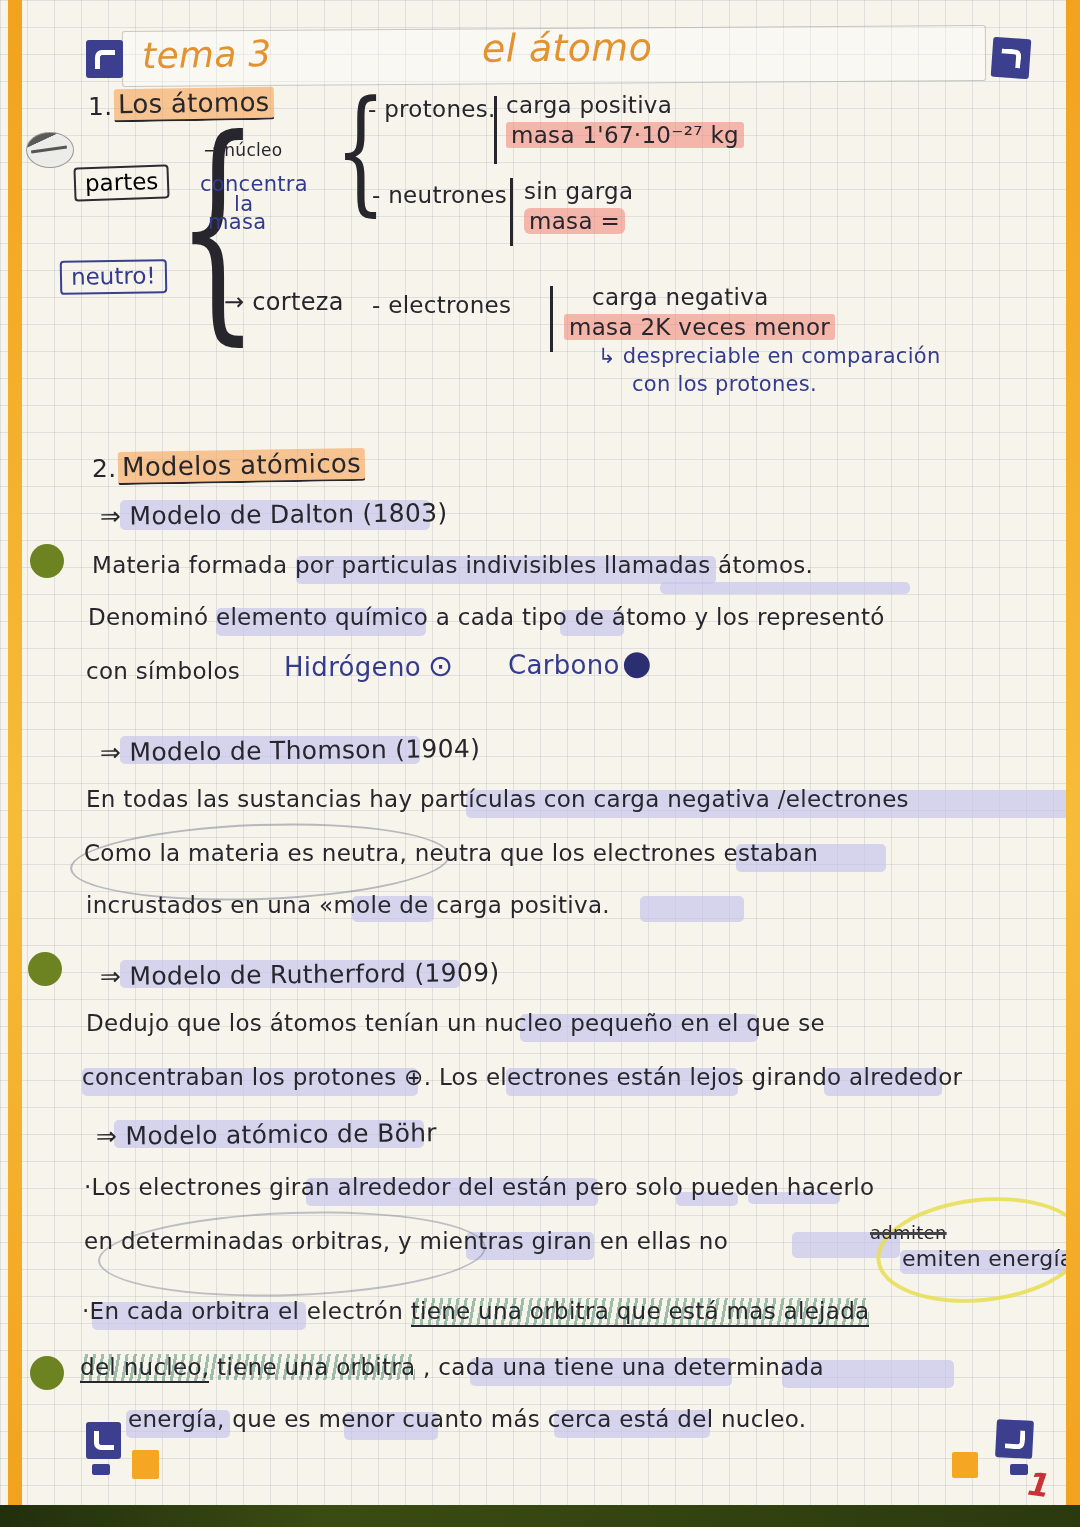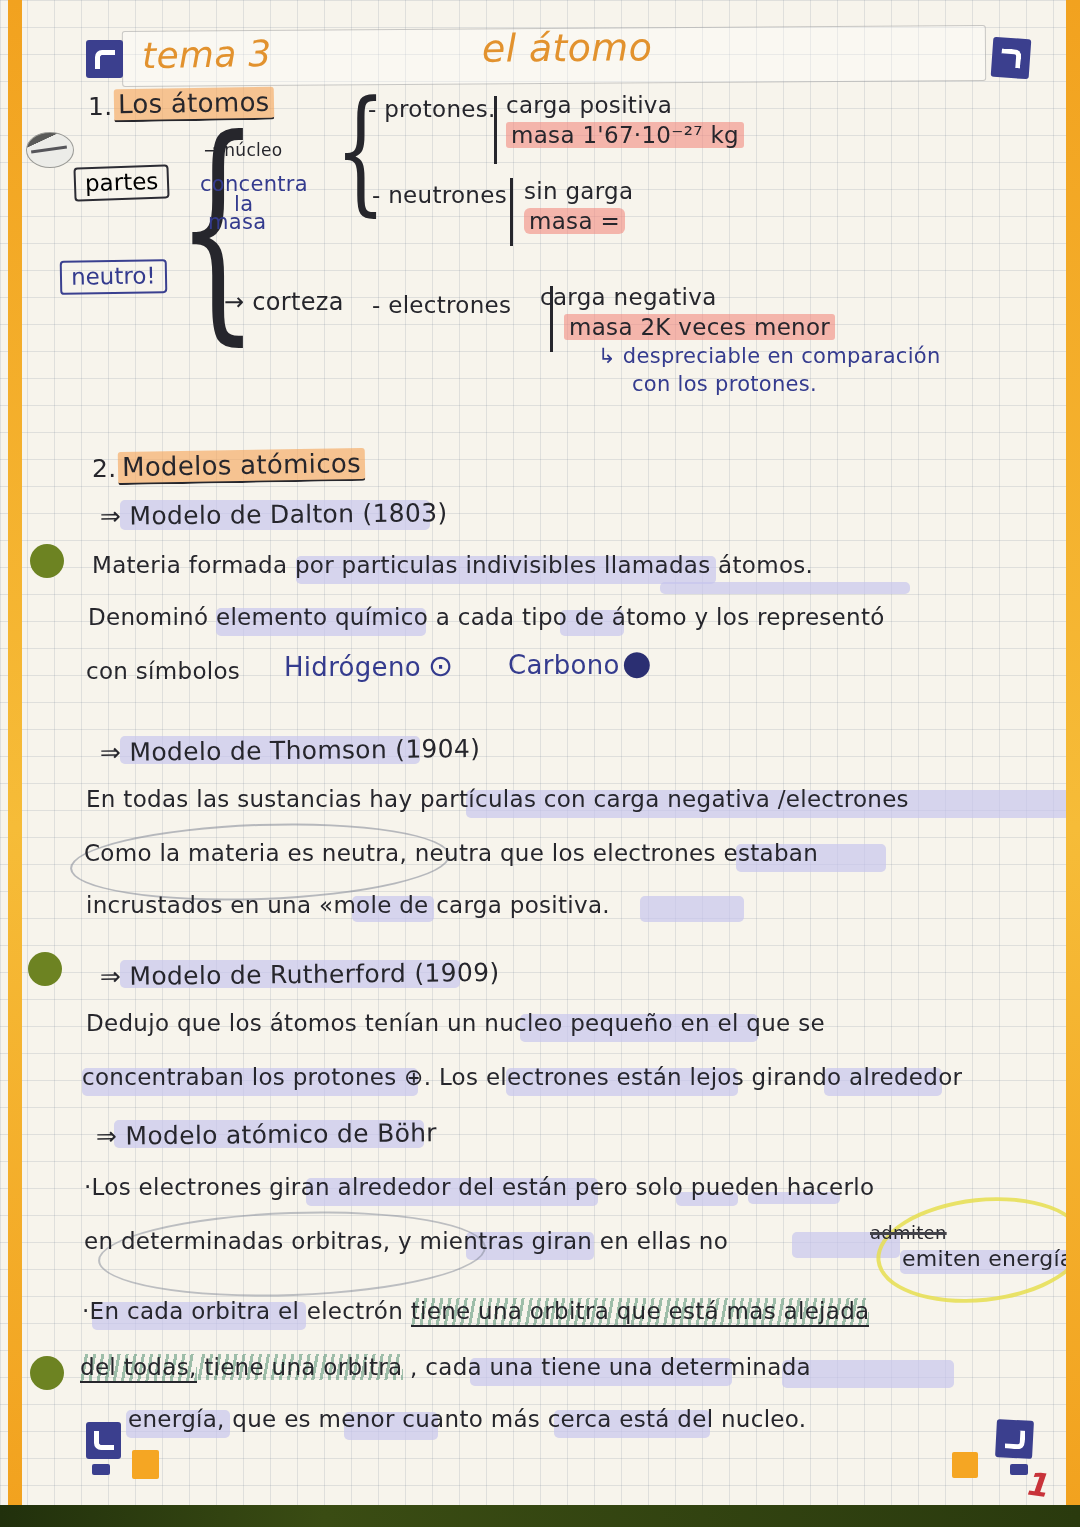--- a/index.html
+++ b/index.html
@@ -85,21 +85,21 @@
   <span class="t hl-pk" style="left:506px;top:122px;">masa 1'67·10⁻²⁷ kg</span>
 
   <span class="t" style="left:372px;top:182px;">- neutrones</span>
   <div class="vbar" style="left:510px;top:178px;height:68px;"></div>
   <span class="t" style="left:524px;top:178px;">sin garga</span>
   <span class="t hl-pk" style="left:524px;top:208px;border-radius:6px;">masa =</span>
 
   <span class="t" style="left:224px;top:288px;font-size:24px;">→ corteza</span>
   <span class="t" style="left:372px;top:292px;">- electrones</span>
   <div class="vbar" style="left:550px;top:286px;height:66px;"></div>
-  <span class="t" style="left:540px;top:284px;">carga negativa</span>
+  <span class="t" style="left:592px;top:284px;">carga negativa</span>
   <span class="t hl-pk" style="left:564px;top:314px;">masa 2K veces menor</span>
   <span class="t blue small" style="left:598px;top:344px;">↳ despreciable en comparación</span>
   <span class="t blue small" style="left:632px;top:372px;">con los protones.</span>
 
   <span class="t" style="left:92px;top:454px;font-size:25px;">2.</span>
   <span class="t hl-or ul" style="left:118px;top:450px;font-size:26px;transform:rotate(-1deg);">Modelos atómicos</span>
 
   <div class="patch" style="left:120px;top:500px;width:310px;height:30px;"></div>
   <span class="t title-line" style="left:100px;top:500px;">⇒ Modelo de Dalton (1803)</span>
   <div class="patch" style="left:296px;top:556px;width:420px;height:28px;"></div>
@@ -148,21 +148,21 @@
   <span class="t" style="left:84px;top:1228px;">en determinadas orbitras, y mientras giran en ellas no</span>
   <span class="t struck" style="left:870px;top:1222px;font-size:18px;">admiten</span>
   <div class="patch" style="left:900px;top:1250px;width:178px;height:24px;"></div>
   <span class="t" style="left:902px;top:1246px;font-size:22px;">emiten energía</span>
 
   <div class="patch" style="left:92px;top:1302px;width:214px;height:28px;"></div>
   <span class="t" style="left:82px;top:1298px;"><span>·En cada orbitra el electrón </span><span class="ul strike-green">tiene una orbitra que está mas alejada</span></span>
 
   <div class="patch" style="left:470px;top:1358px;width:262px;height:28px;"></div>
   <div class="patch" style="left:782px;top:1360px;width:172px;height:28px;"></div>
-  <span class="t" style="left:80px;top:1354px;"><span class="ul strike-green">del todas,</span><span class="strike-green"> tiene una orbitra</span><span> , cada una tiene una determinada</span></span>
+  <span class="t" style="left:80px;top:1354px;"><span class="ul strike-green">del nucleo,</span><span class="strike-green"> tiene una orbitra</span><span> , cada una tiene una determinada</span></span>
 
   <div class="patch" style="left:126px;top:1410px;width:104px;height:28px;"></div>
   <div class="patch" style="left:344px;top:1412px;width:94px;height:28px;"></div>
   <div class="patch" style="left:554px;top:1410px;width:156px;height:28px;"></div>
   <span class="t" style="left:128px;top:1406px;">energía, que es menor cuanto más cerca está del nucleo.</span>
 
   <div class="navy-sq" style="left:86px;top:1422px;width:35px;height:37px;">
       <div class="g-bl"></div>
     </div>
   <div class="navy-mini" style="left:92px;top:1464px;width:18px;height:11px;"></div>

